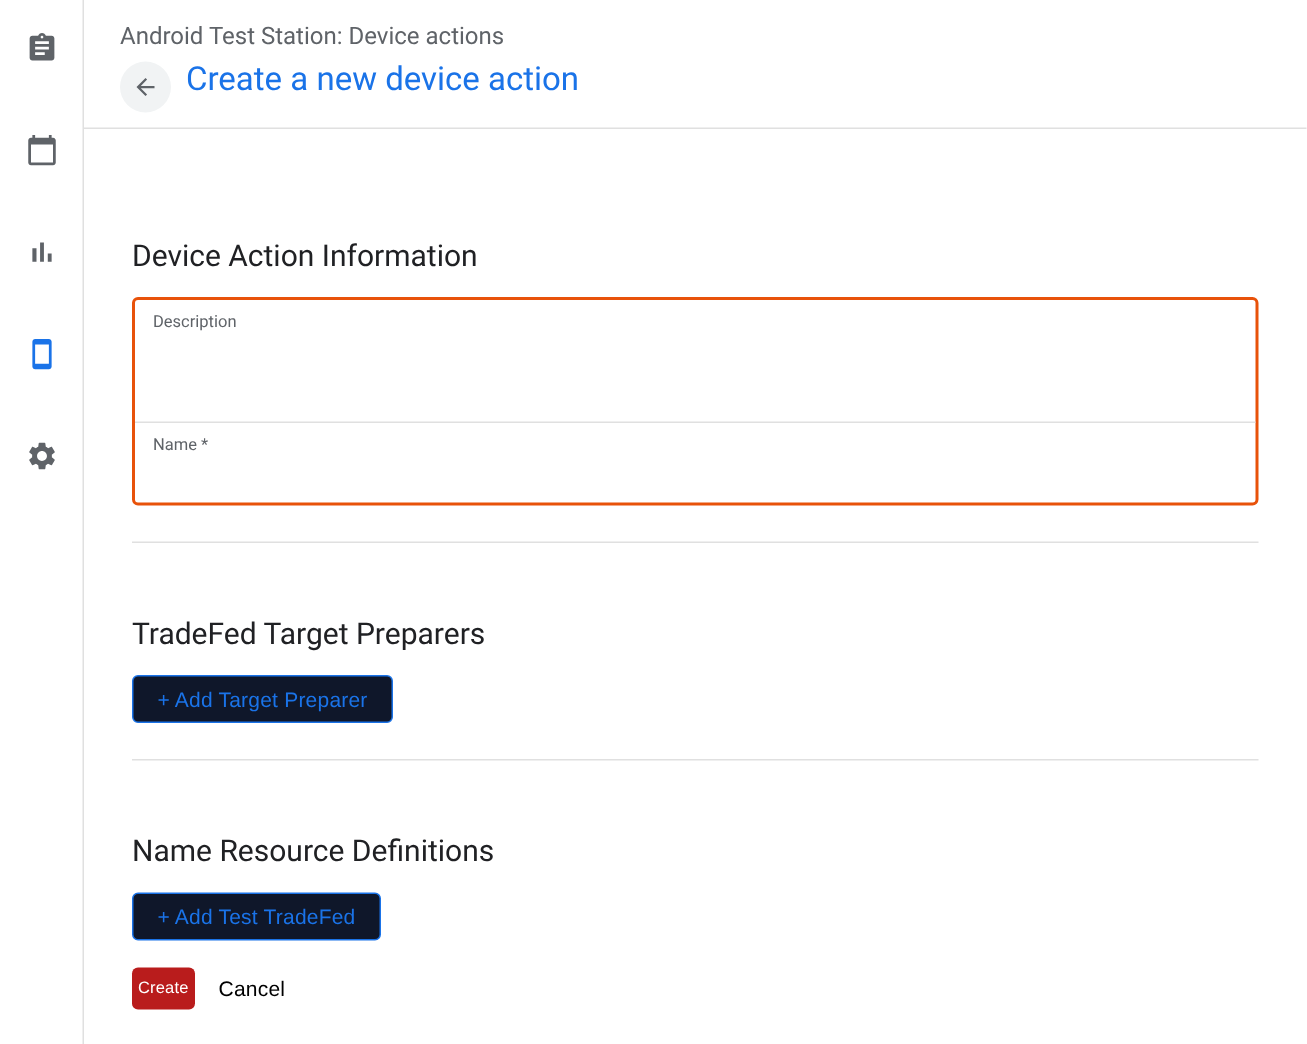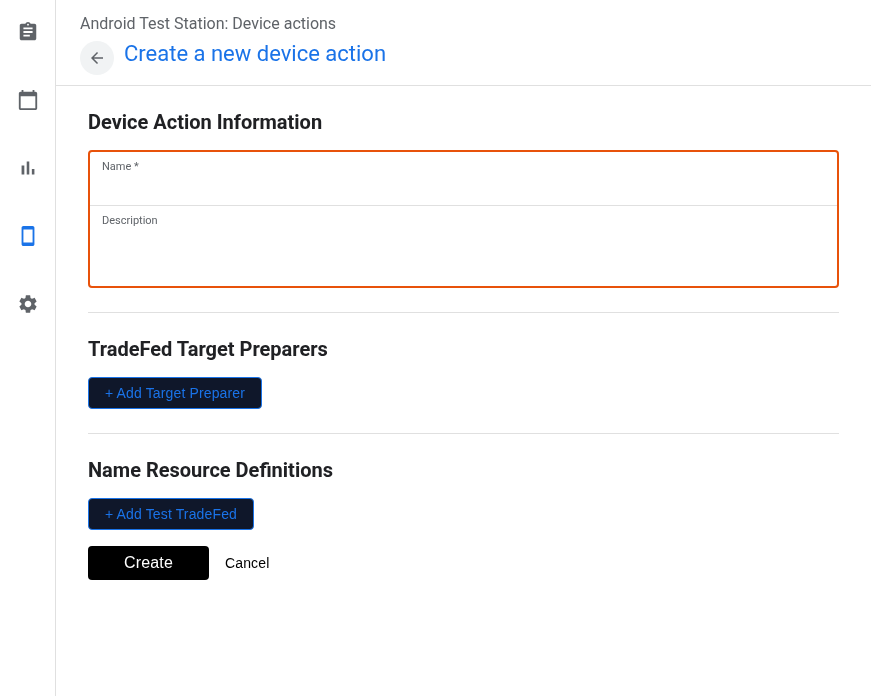--- a/index.html
+++ b/index.html
@@ -87,23 +87,24 @@
     .content {
       padding: 24px 32px;
     }
 
     
     .section {
       margin-bottom: 0;
     }
     .section-title {
       font-size: 20px;
-      font-weight: 700;
+      font-weight: 400;
       color: #202124;
       margin-bottom: 16px;
+      margin-top: 48px;
     }
     .section-divider {
       border: none;
       border-top: 1px solid #e0e0e0;
       margin: 24px 0;
     }
 
     
     .form-card {
       border: 2px solid #e8520a;
@@ -156,24 +157,24 @@
       font-size: 14px;
       font-weight: 500;
       cursor: pointer;
       letter-spacing: 0.01em;
     }
 
     
     .btn-primary {
       border: none;
       color: #fff;
-      background: #000000;
+      background: #b91c1c;
       border-radius: 4px;
-      padding: 8px 36px;
-      font-size: 16px;
+      padding: 8px 4px;
+      font-size: 11px;
       font-weight: 500;
       cursor: pointer;
       letter-spacing: 0.01em;
     }
 
     
     .btn-text {
       border: none;
       background: transparent;
       color: #000000;
@@ -235,27 +236,27 @@
       <h1 class="page-title">Create a new device action</h1>
     </div>
   </div>
 
   <div class="content">
 
     <div class="section">
       <h2 class="section-title">Device Action Information</h2>
       <div class="form-card">
         <div class="form-field">
+          <label class="field-label">Description</label>
+          <textarea class="field-textarea" placeholder="" style=""></textarea>
+        </div>
+        <div class="form-field">
           <label class="field-label">Name *</label>
           <input class="field-input" type="text" placeholder="" style="">
         </div>
-        <div class="form-field">
-          <label class="field-label">Description</label>
-          <textarea class="field-textarea" placeholder="" style=""></textarea>
-        </div>
       </div>
     </div>
 
     <hr class="section-divider">
 
     <div class="section">
       <h2 class="section-title">TradeFed Target Preparers</h2>
       <button class="btn-outline">+ Add Target Preparer</button>
     </div>
 

